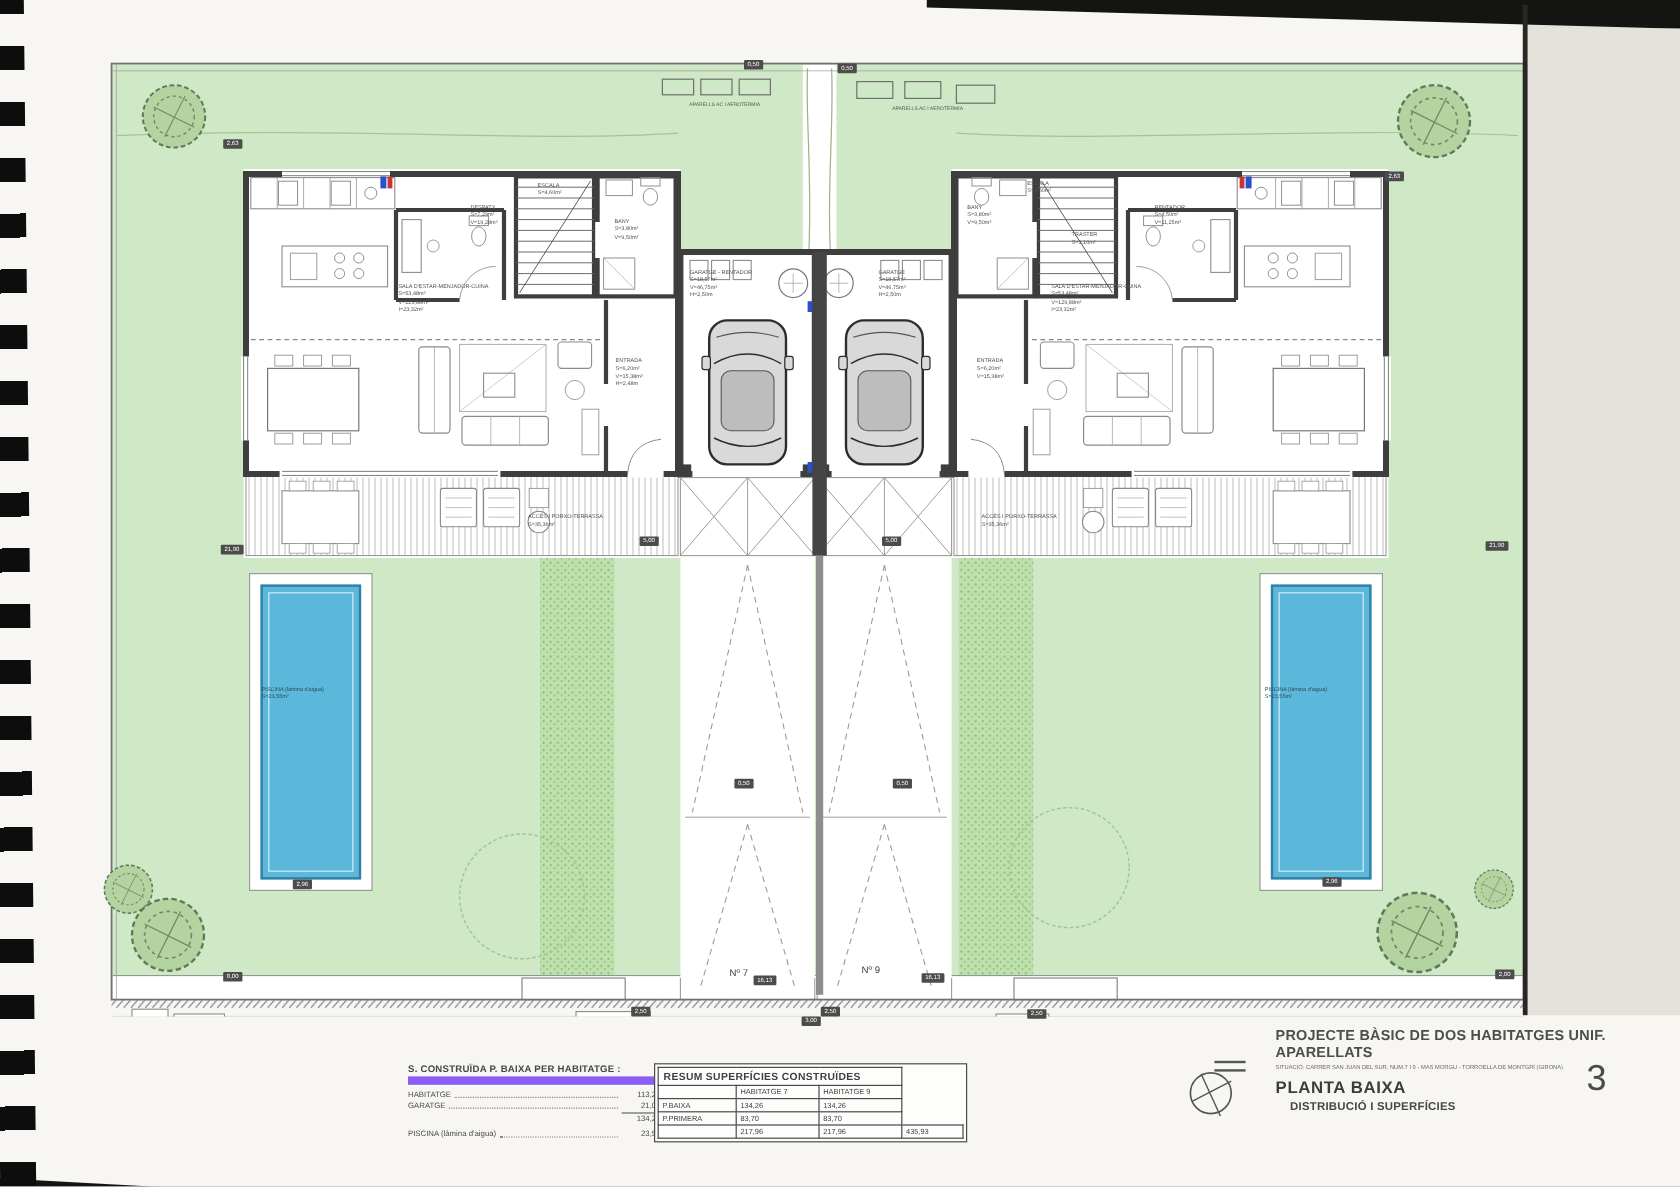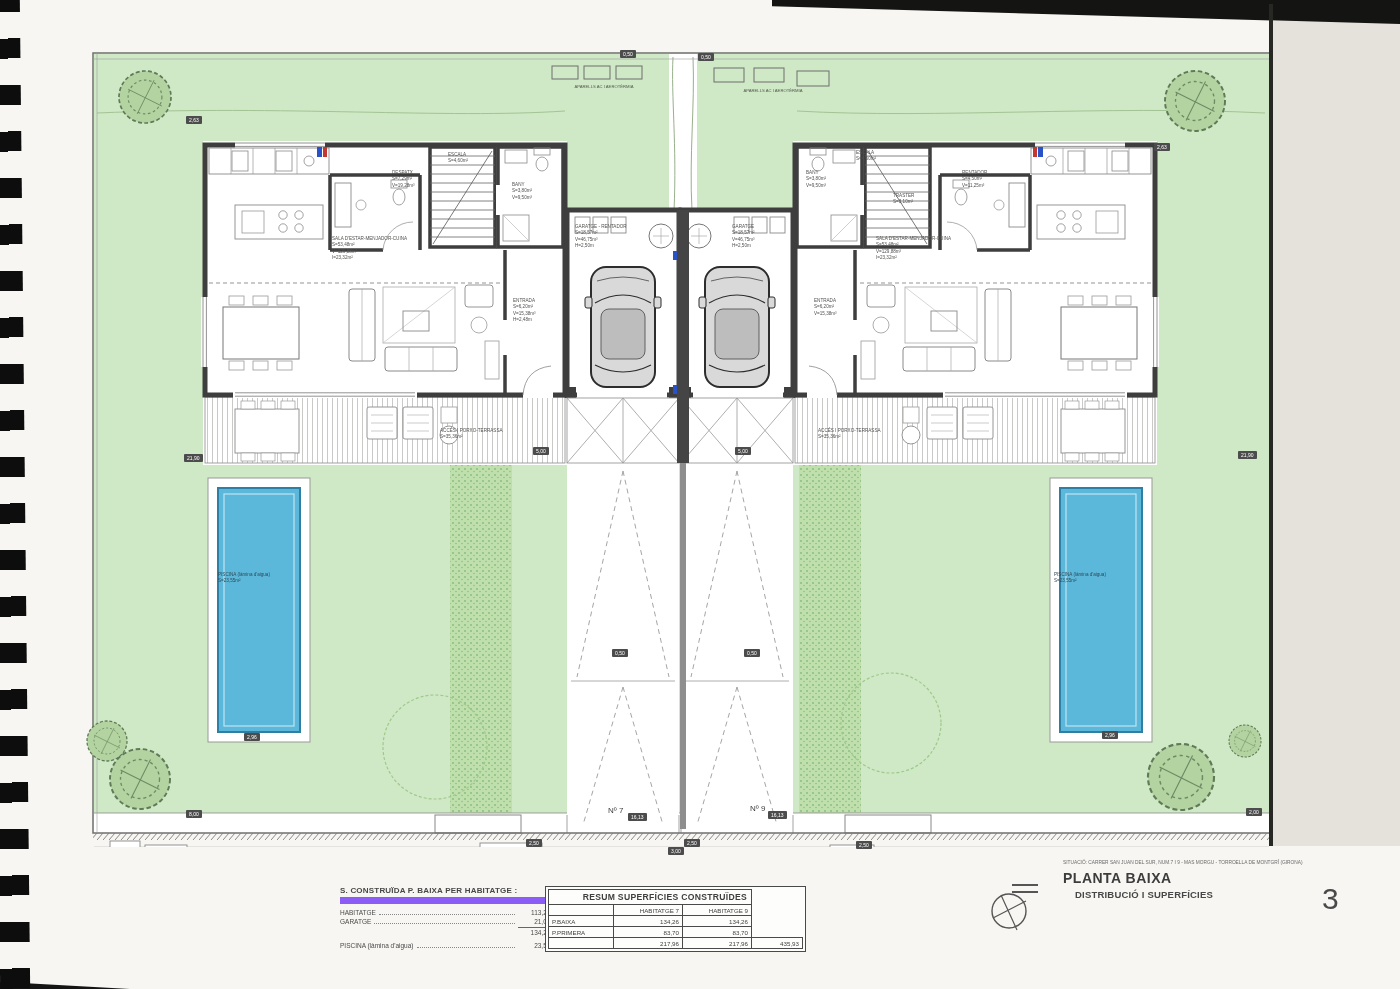--- a/index.html
+++ b/index.html
@@ -28,21 +28,21 @@
   .sum-block{position:absolute;left:340px;top:886px;width:218px;z-index:4;}
   .sum-title{font-size:8px;font-weight:bold;color:#474747;border-bottom:7px solid #8b5cf6;
              padding-bottom:2px;margin-bottom:5px;letter-spacing:.2px;}
   .srow{display:flex;align-items:flex-end;font-size:6.5px;margin-bottom:2px;}
   .srow .lead{flex:1;border-bottom:1px dotted #888;margin:0 3px 1px 3px;}
   .srow .val{min-width:40px;text-align:right;}
   .srow.total .val{border-top:1px solid #666;padding-top:1px;}
   .srow.gap{margin-top:6px;}
   .tbl-wrap{position:absolute;left:545px;top:886px;z-index:4;border:1px solid #4a4a4a;padding:2px;background:#fdfdfb;}
   table.resum{border-collapse:collapse;}
-  table.resum td{border:1px solid #4a4a4a;font-size:6.2px;padding:1.5px 3px;text-align:right;color:#3f3f3f;}
+  table.resum td{border:1px solid #4a4a4a;font-size:6.2px;padding:1.5px 3px;text-align:left;color:#3f3f3f;}
   table.resum td.title{font-size:8.6px;font-weight:bold;letter-spacing:.3px;padding:2px 4px;}
   table.resum td.lbl{text-align:left;width:58px;}
   table.resum td.num{width:62px;}
   table.resum td.tot{width:44px;}
   table.resum td.blank{border:none;}
   .north{position:absolute;left:986px;top:886px;z-index:4;}
   .dbl-dash{position:absolute;left:1012px;top:884px;width:26px;height:5px;z-index:4;
             border-top:2px solid #555;border-bottom:2px solid #555;}
   .title-block{position:absolute;left:1063px;top:856px;width:300px;z-index:4;}
   .tb-project{font-size:12px;font-weight:600;color:#4d4d4d;letter-spacing:.2px;}
@@ -311,21 +311,21 @@
 I=23,32m²</div>
   <div class="plan-label" style="left:814px;top:298px;width:60px">ENTRADA
 S=6,20m²
 V=15,38m³</div>
   <div class="plan-label" style="left:818px;top:428px;width:112px">ACCÉS I PORXO-TERRASSA
 S=35,36m²</div>
   <div class="plan-label" style="left:1054px;top:572px;width:84px;color:#2e4a57">PISCINA (làmina d'aigua)
 S=23,55m²</div>
 
   <div class="house-no" style="left:596px;top:806px">Nº 7</div>
-  <div class="house-no" style="left:738px;top:804px">Nº 9</div>
+  <div class="house-no" style="left:706px;top:804px">Nº 9</div>
 
   <div id="tags-layer">
       <div class="dimtag" style="left: 620px; top: 50px;">0,50</div>
       <div class="dimtag" style="left: 698px; top: 53px;">0,50</div>
       <div class="dimtag" style="left: 186px; top: 116px;">2,63</div>
       <div class="dimtag" style="left: 1154px; top: 143px;">2,63</div>
       <div class="dimtag" style="left: 184px; top: 454px;">21,90</div>
       <div class="dimtag" style="left: 1238px; top: 451px;">21,90</div>
       <div class="dimtag" style="left: 533px; top: 447px;">5,00</div>
       <div class="dimtag" style="left: 735px; top: 447px;">5,00</div>
@@ -402,20 +402,21 @@
       </table>
   </div>
 
   <svg class="north" width="46" height="54" viewBox="0 0 46 54">
     <circle cx="23" cy="25" r="17" fill="none" stroke="#555" stroke-width="1.4"></circle>
     <path d="M7 32 L40 15 M15 9 L31 44" stroke="#555" stroke-width="1.2"></path>
   </svg>
   <div class="dbl-dash"></div>
 
   <div class="title-block">
+    <div class="tb-project">PROJECTE BÀSIC DE DOS HABITATGES UNIF. APARELLATS</div>
     <div class="tb-situation">SITUACIÓ: CARRER SAN JUAN DEL SUR, NUM.7 I 9 - MAS MORGU - TORROELLA DE MONTGRÍ (GIRONA)</div>
     <div class="tb-sheet">PLANTA BAIXA</div>
     <div class="tb-sub">DISTRIBUCIÓ I SUPERFÍCIES</div>
   </div>
   <div class="page-no">3</div>
 
   <div class="binding"></div>
   <div class="edge-top"></div>
   <div class="edge-right-fill"></div>
   <div class="edge-right-line"></div>

